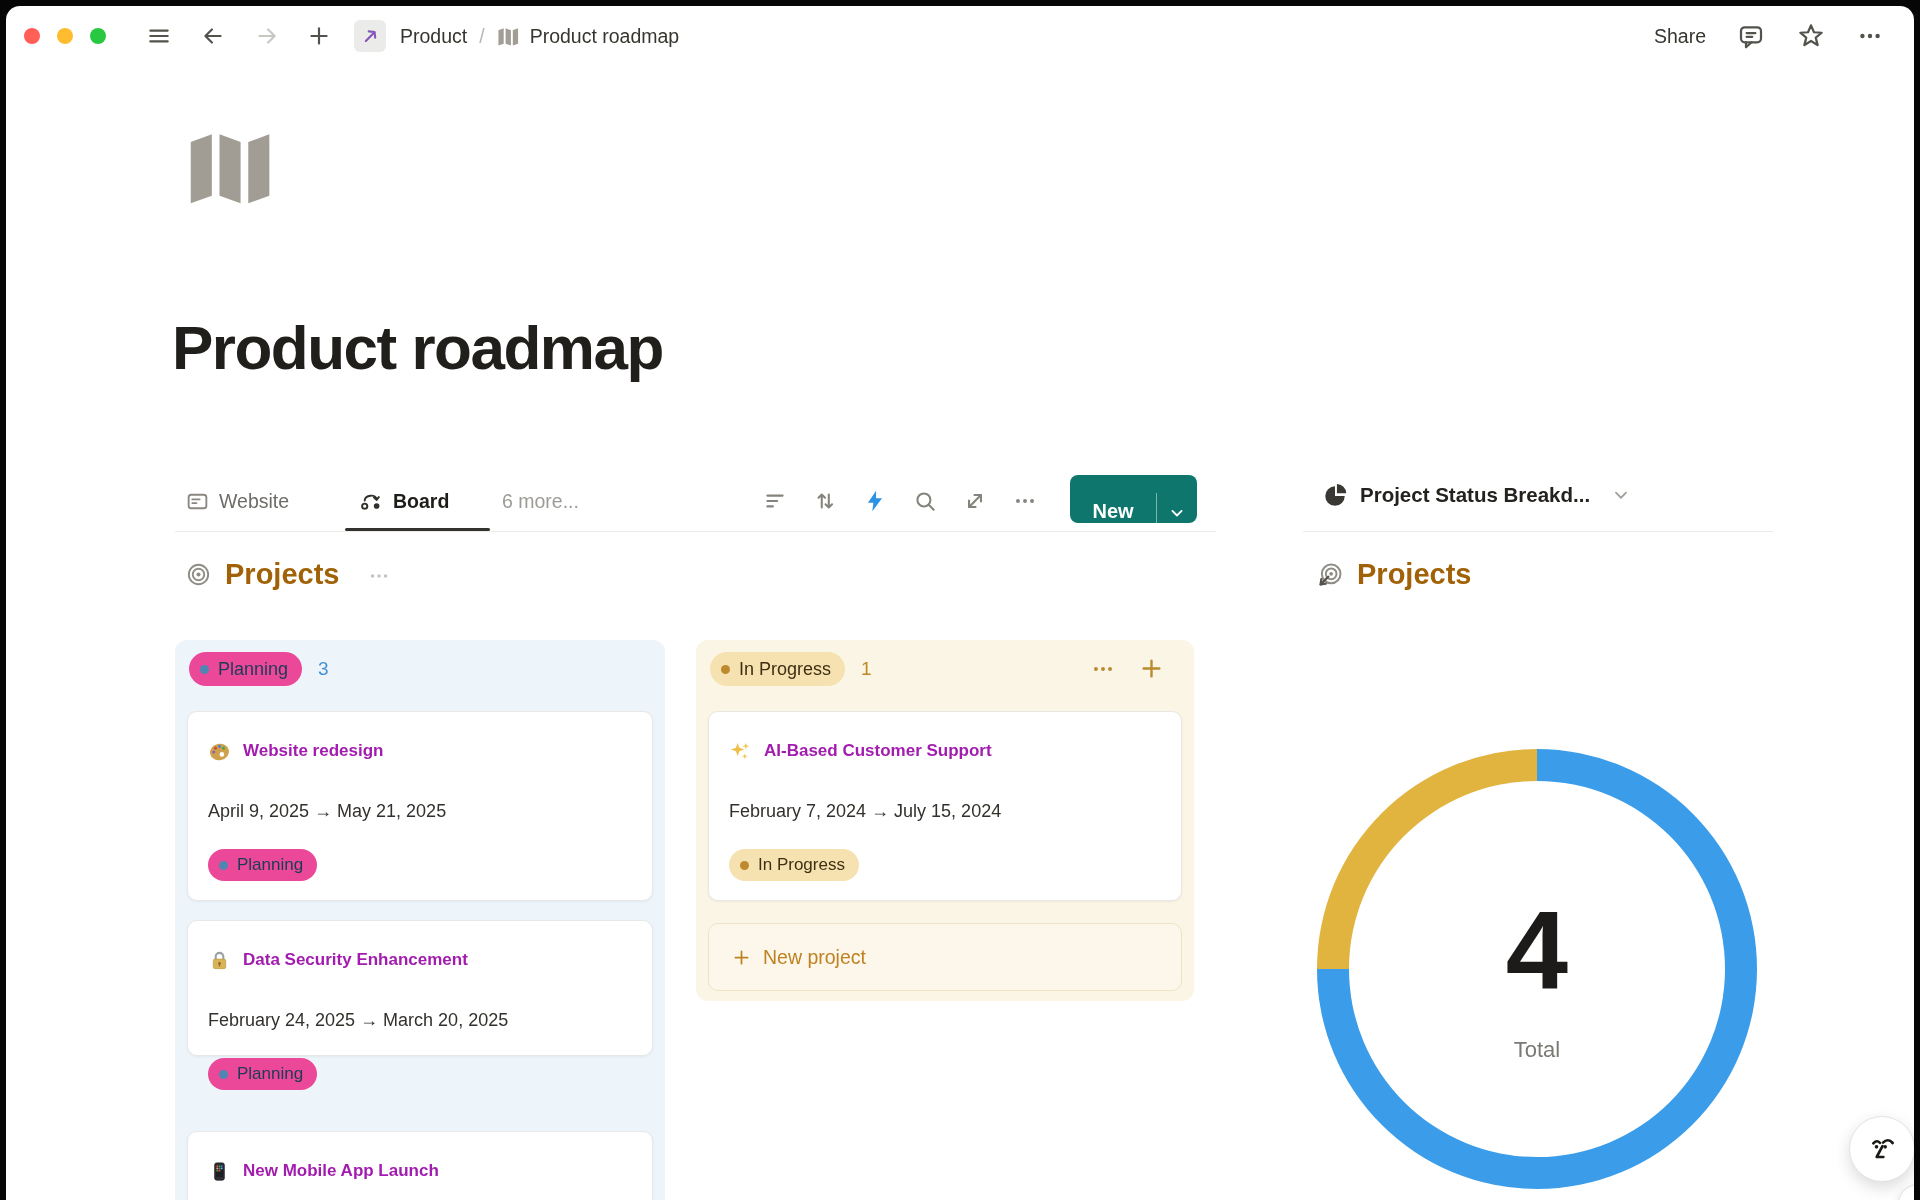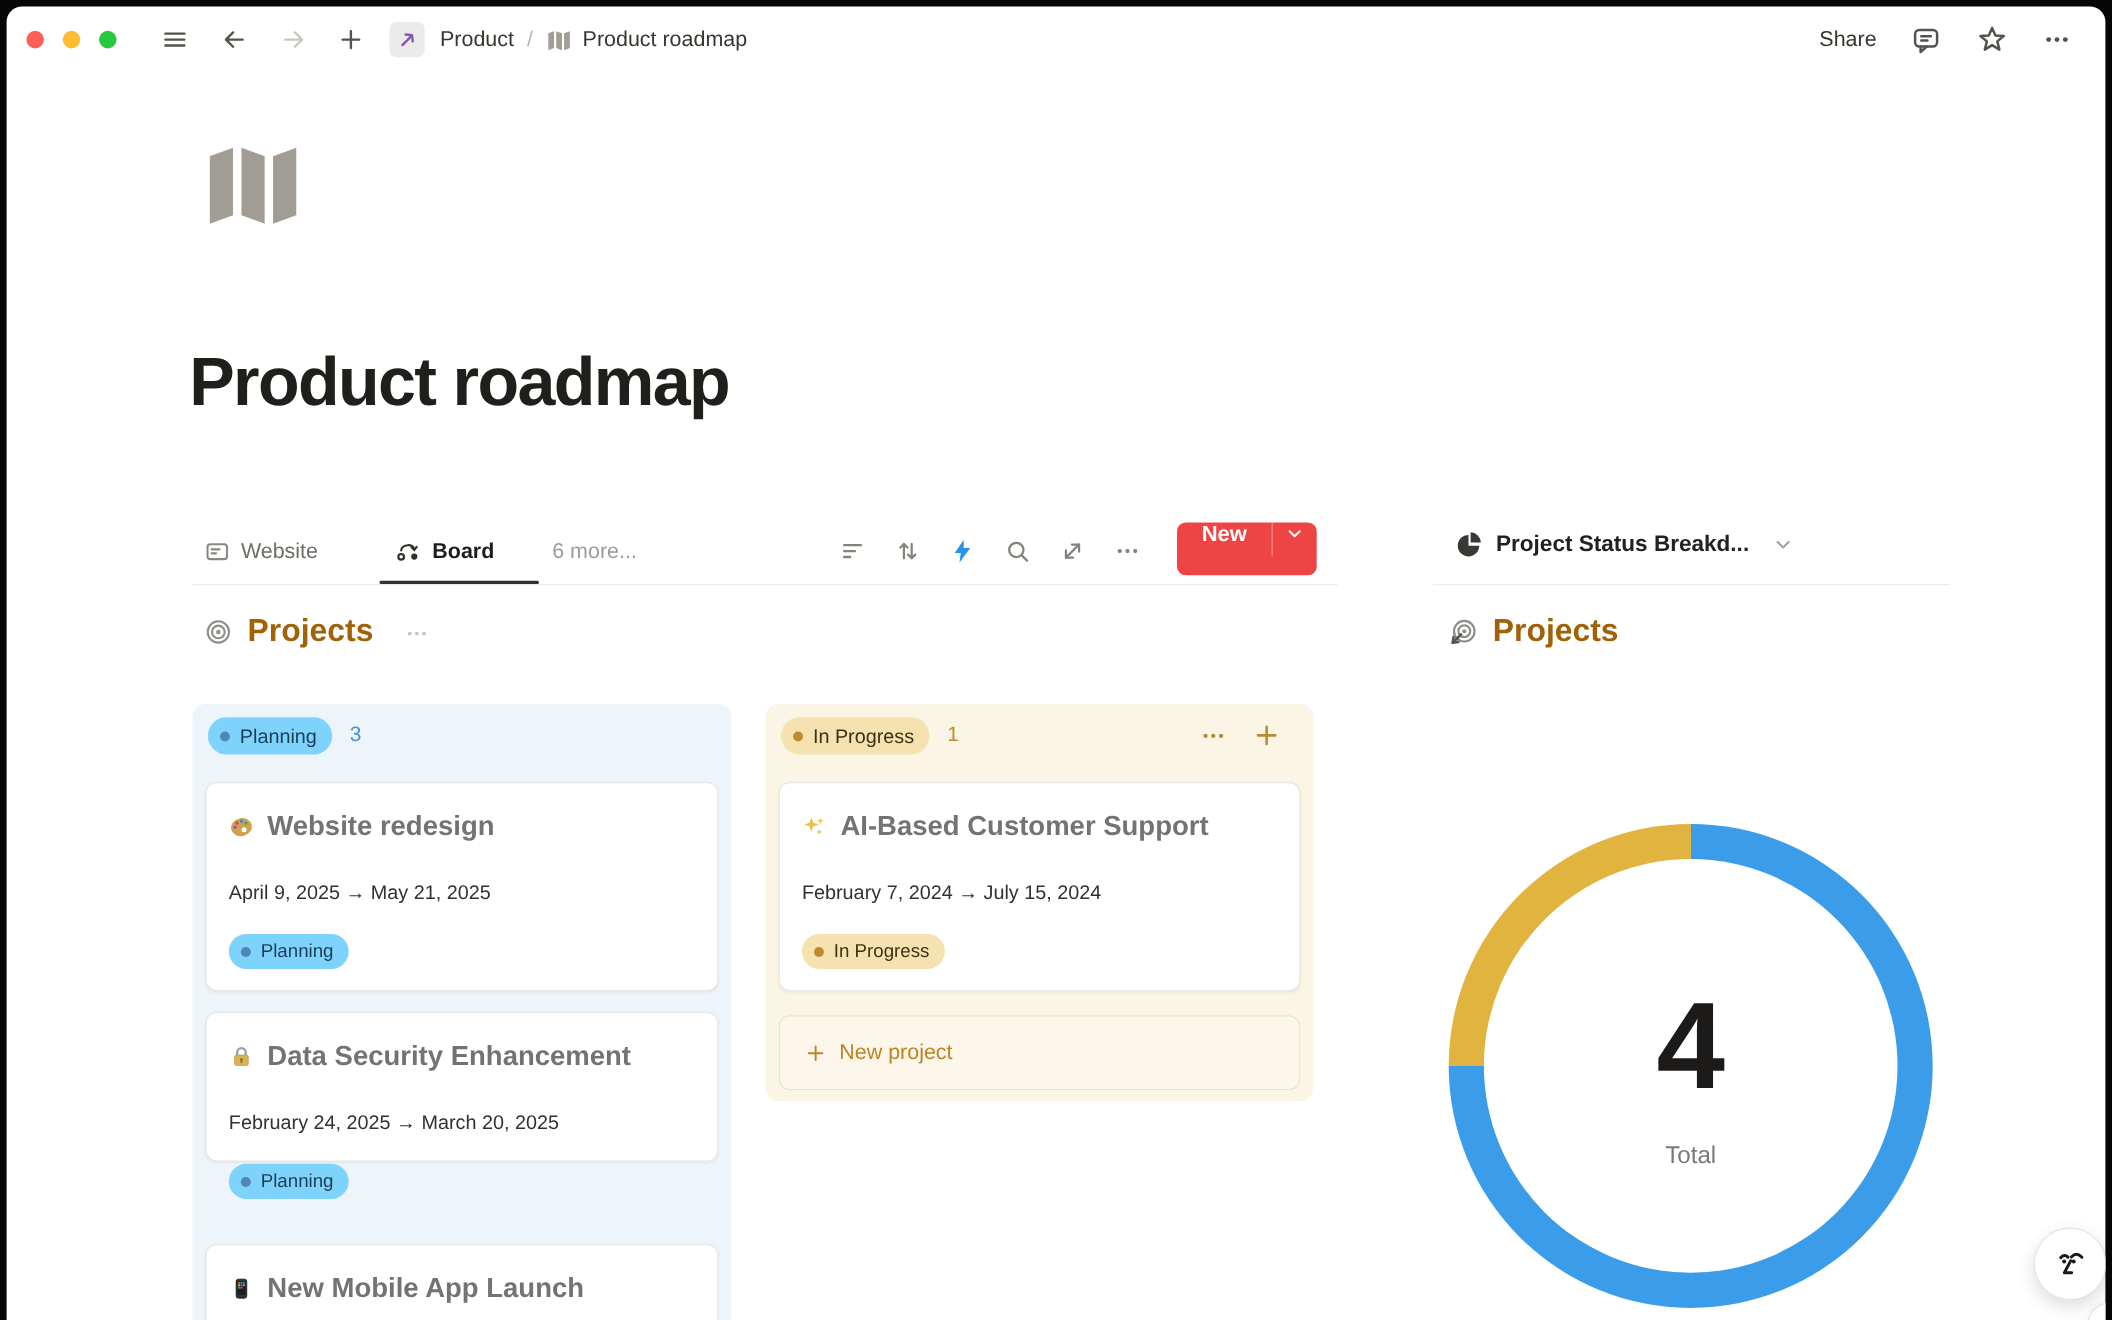--- a/index.html
+++ b/index.html
@@ -23,44 +23,44 @@
   .page-title { position:absolute; left:172px; top:312px; font-size:62px; font-weight:700;
                 color:#211f1c; letter-spacing:-1.5px; }
 
   
   .tabrow { position:absolute; top:478px; height:46px; display:flex; align-items:center; }
   .tab { display:flex; align-items:center; gap:9px; font-size:19.5px; }
   .hairline { position:absolute; top:531px; height:1px; background:#ecebe9; }
   .tab-underline { position:absolute; left:345px; top:528px; width:145px; height:3px; background:#34322e; border-radius:2px; }
   .toolbar { position:absolute; top:478px; height:46px; display:flex; align-items:center; gap:24px; color:#85837c; }
   .btn-new { position:absolute; left:1070px; top:475px; width:127px; height:48px; border-radius:8px;
-             background:#ef4444; display:flex; align-items:flex-start; color:#fff; }
+             background:#0f766e; display:flex; align-items:flex-end; color:#fff; }
   .btn-new .label { flex:1; text-align:center; font-size:20px; font-weight:600; }
   .btn-new .split { width:1px; height:30px; background:rgba(255,255,255,.45); }
   .btn-new .chev { width:40px; display:flex; justify-content:center; }
 
   
   .sec-head { position:absolute; top:558px; display:flex; align-items:center; gap:13px; }
   .sec-head .txt { font-size:29px; font-weight:700; color:#a16207; }
 
   
   .col { position:absolute; border-radius:12px; }
   .col-blue   { background:#edf4fa; }
   .col-yellow { background:#fbf5e6; }
   .pill { display:inline-flex; align-items:center; gap:9px; border-radius:17px; padding:0 14px 0 11px; }
   .pill .dot { width:9px; height:9px; border-radius:50%; }
-  .pill-blue   { background:#7dd3fc; } .pill-blue .dot { background:#4e87b2; } .pill-blue .ptxt { color:#1b3c55; }
+  .pill-blue   { background:#ec4899; } .pill-blue .dot { background:#4e87b2; } .pill-blue .ptxt { color:#1b3c55; }
   .pill-yellow { background:#f6e2b0; } .pill-yellow .dot { background:#bf8a2f; } .pill-yellow .ptxt { color:#3f2f12; }
   .col-head { position:absolute; display:flex; align-items:center; }
   .col-head .pill { height:34px; } .col-head .ptxt { font-size:18px; font-weight:500; }
   .count { font-size:19px; margin-left:16px; }
   .card { position:absolute; width:466px; background:#fff; border:1px solid #e9e8e6; border-radius:10px;
           box-shadow:0 1px 3px rgba(15,15,15,.05); padding:26px 20px 0 20px; }
   .card-title-row { display:flex; align-items:center; gap:12px; }
-  .card-title { font-size:25px; font-weight:600; color:#737373; line-height:26px; }
+  .card-title { font-size:17px; font-weight:600; color:#a21caf; line-height:26px; }
   .card-dates { margin-top:36px; font-size:18px; color:#33312c; line-height:22px; }
   .card .pill { height:32px; margin-top:27px; } .card .ptxt { font-size:17px; }
   .newproj { position:absolute; left:708px; top:923px; width:474px; height:68px; border:1px solid #eee3c6;
              background:#fcf7ea; border-radius:10px; display:flex; align-items:center; gap:11px;
              padding-left:22px; color:#bf8222; font-size:19.5px; }
   .col-actions { position:absolute; display:flex; gap:22px; color:#b98a2e; align-items:center; }
 
   
   .panel-head { position:absolute; left:1322px; top:482px; display:flex; align-items:center; gap:12px; }
   .panel-head .txt { font-size:20.5px; font-weight:700; color:#24221e; }

